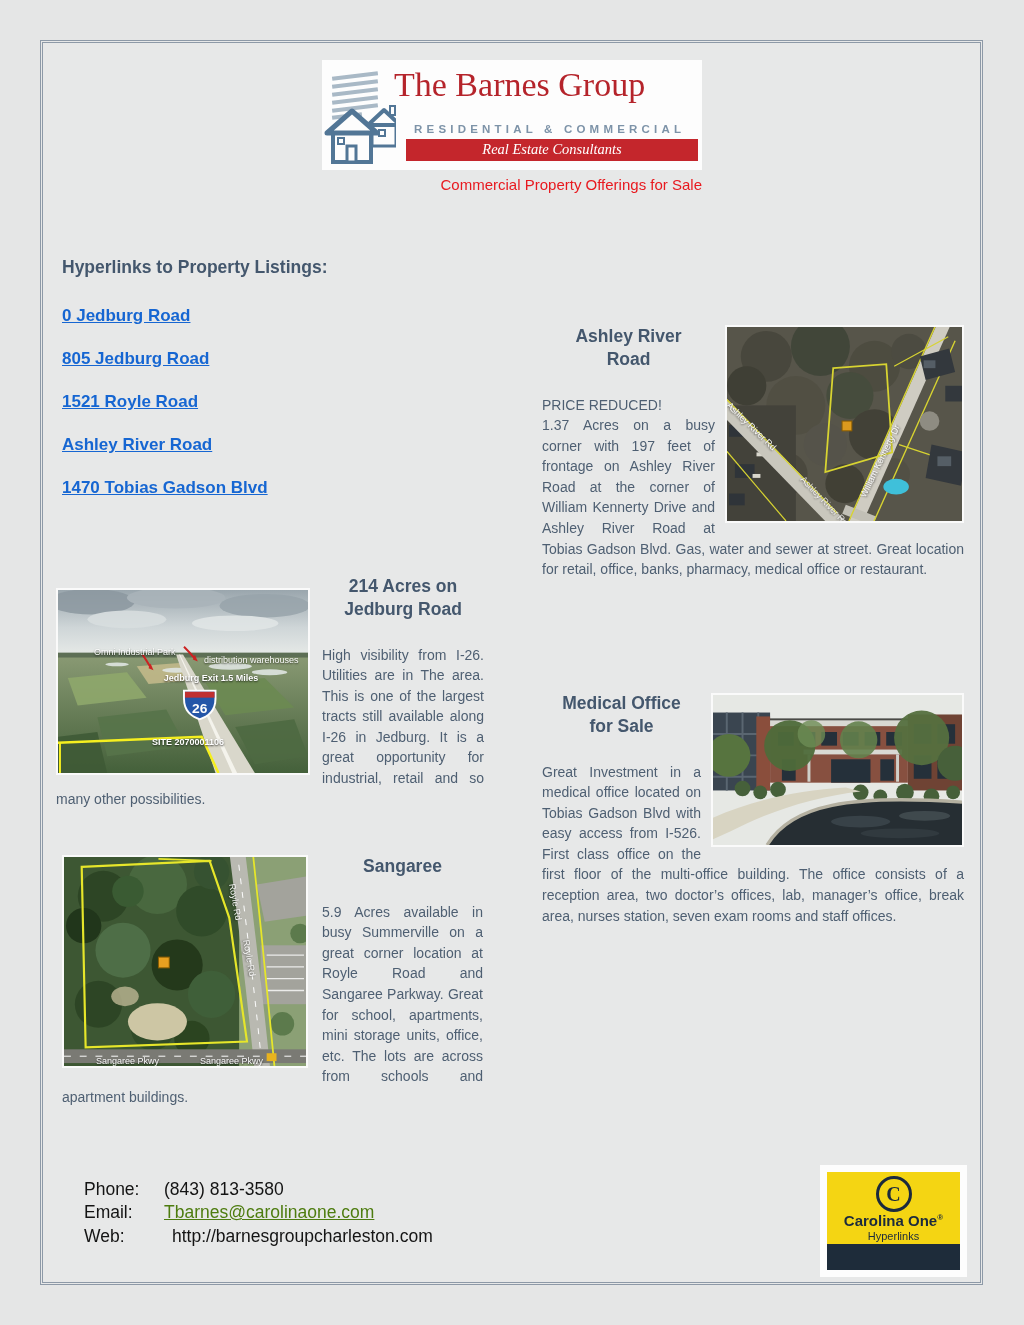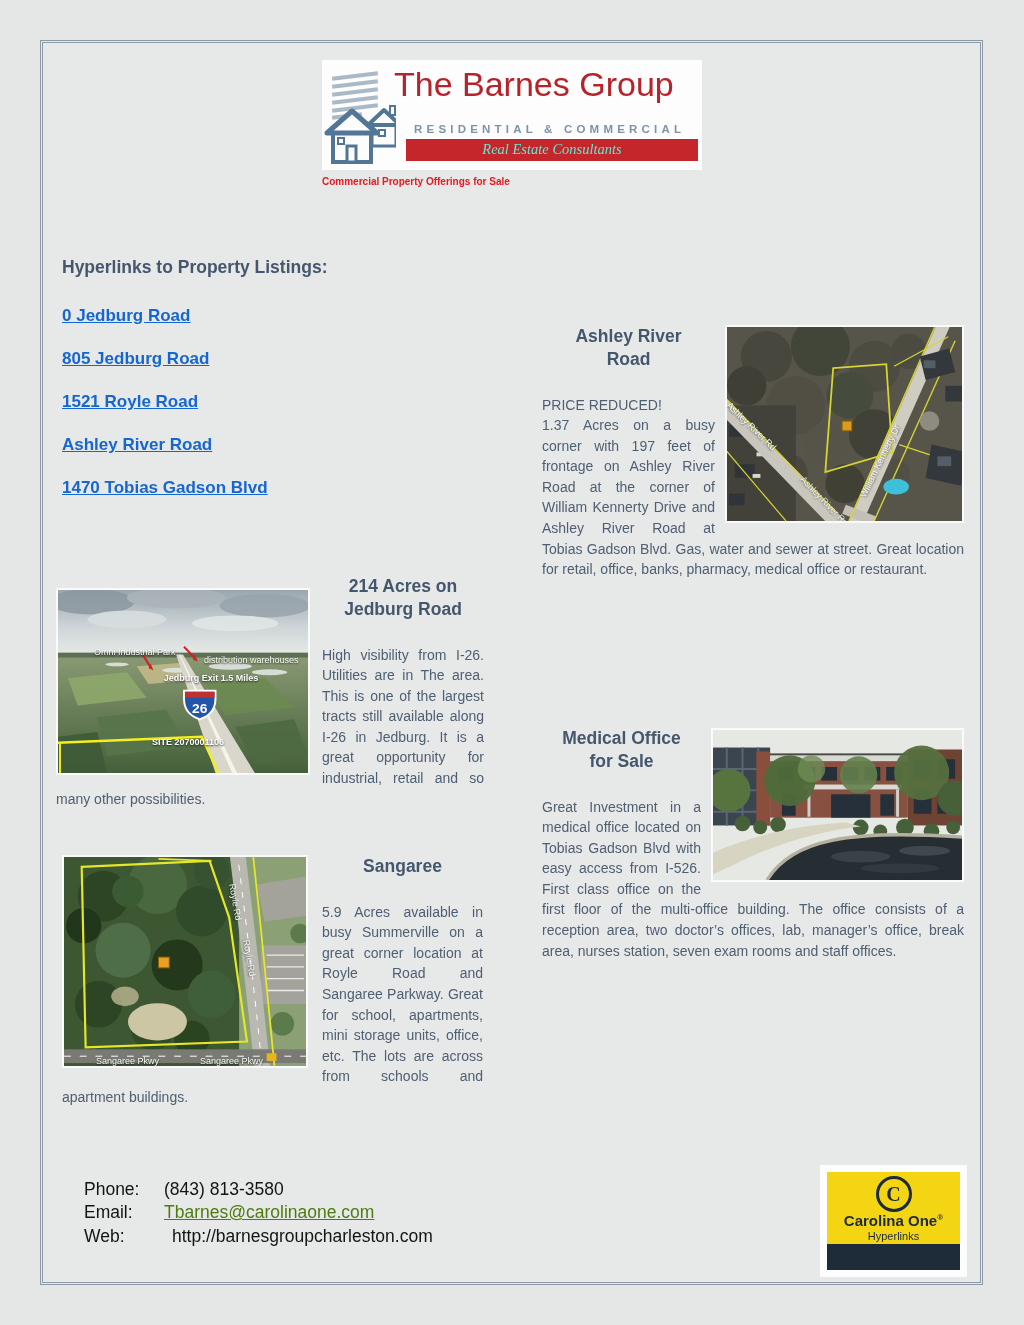--- a/index.html
+++ b/index.html
@@ -5,27 +5,27 @@
   html,body{margin:0;padding:0;background:#e5e6e6;}
   .page{position:relative;width:1024px;height:1325px;background:#e5e6e6;
         font-family:"Liberation Sans", sans-serif;overflow:hidden;}
   .abs{position:absolute;}
   .frame{left:40px;top:40px;width:937px;height:1239px;border:3px double #8d99a7;background:#e7e8e8;}
 
   
   .logo-box{left:322px;top:60px;width:380px;height:110px;background:#fdfdfd;}
   .logo-icon{position:absolute;left:2px;top:6px;}
   .logo-text{position:absolute;left:72px;top:6px;right:4px;}
-  .logo-brand{font-family:Liberation Sans, sans-serif;color:#b5242b;font-size:34px;line-height:1.1;
+  .logo-brand{font-family:Liberation Serif, serif;color:#b5242b;font-size:34px;line-height:1.1;
               white-space:nowrap;letter-spacing:0;}
   .logo-tagline{color:#7d93a8;font-weight:bold;font-size:11.5px;letter-spacing:4.2px;margin-top:20px;white-space:nowrap;padding-left:20px;}
-  .logo-banner{margin-top:4px;margin-left:12px;background:#c4262c;color:#5eead4;text-align:center;
+  .logo-banner{margin-top:4px;margin-left:12px;background:#c4262c;color:#ffffff;text-align:center;
                font-family:"Liberation Serif", serif;font-style:italic;font-size:14.5px;padding:2px 0 3px;}
-  .page-subtitle{left:322px;top:176px;width:380px;text-align:left;color:#e8191f;
-                 font-weight:bold;font-size:10px;}
+  .page-subtitle{left:322px;top:176px;width:380px;text-align:right;color:#e8191f;
+                 font-weight:normal;font-size:15px;}
 
   
   .links-heading{left:62px;top:257px;color:#44576d;font-weight:bold;font-size:17.5px;}
   .plink{color:#1666d2;font-weight:bold;font-size:17px;text-decoration:underline;left:62px;display:block;}
 
   
   .listing{color:#4e5f72;}
   .listing .title{font-weight:bold;font-size:17.5px;color:#44576d;text-align:center;
                   white-space:pre-line;line-height:1.3;margin:0 0 24px;}
   .listing .body{font-size:14px;line-height:1.47;text-align:justify;white-space:pre-line;}
@@ -226,21 +226,21 @@
       <span class="ph-lbl lbl-site" style="left:55px;top:148px;width:150px;">SITE
 2070001106</span>
       <span class="ph-lbl lbl-blur" style="left:36px;top:58px;">Omni Industrial Park</span>
       <span class="ph-lbl lbl-blur" style="left:146px;top:66px;">distribution warehouses</span>
     </div>
     <div class="title">214 Acres on
 Jedburg Road</div>
     <div class="body">High visibility from I-26.  Utilities are in The area.  This is one of the largest tracts still available along I-26 in Jedburg.  It is a great opportunity for industrial, retail and so many other possibilities.</div>
   </div>
 
-  <div class="abs listing" style="left:542px;top:727px;width:422px;">
+  <div class="abs listing" style="left:542px;top:692px;width:422px;">
     <div class="photo float-r" style="width:253px;height:154px;margin:1px 0 8px 10px;">
       <svg viewBox="0 0 253 154" preserveAspectRatio="none">
         <rect width="253" height="154" fill="#e6e8e4"></rect>
         <rect y="24" width="253" height="6" fill="#4a4a46"></rect>
         <rect x="0" y="18" width="58" height="80" fill="#3a4550"></rect>
         <g stroke="#5a6671" stroke-width="2">
             <path d="M14,18 V98 M30,18 V98 M46,18 V98 M0,40 H58 M0,62 H58 M0,84 H58"></path>
           </g>
         <rect x="44" y="22" width="14" height="76" fill="#8a4e3c"></rect>
         <rect x="58" y="28" width="140" height="62" fill="#875040"></rect>

